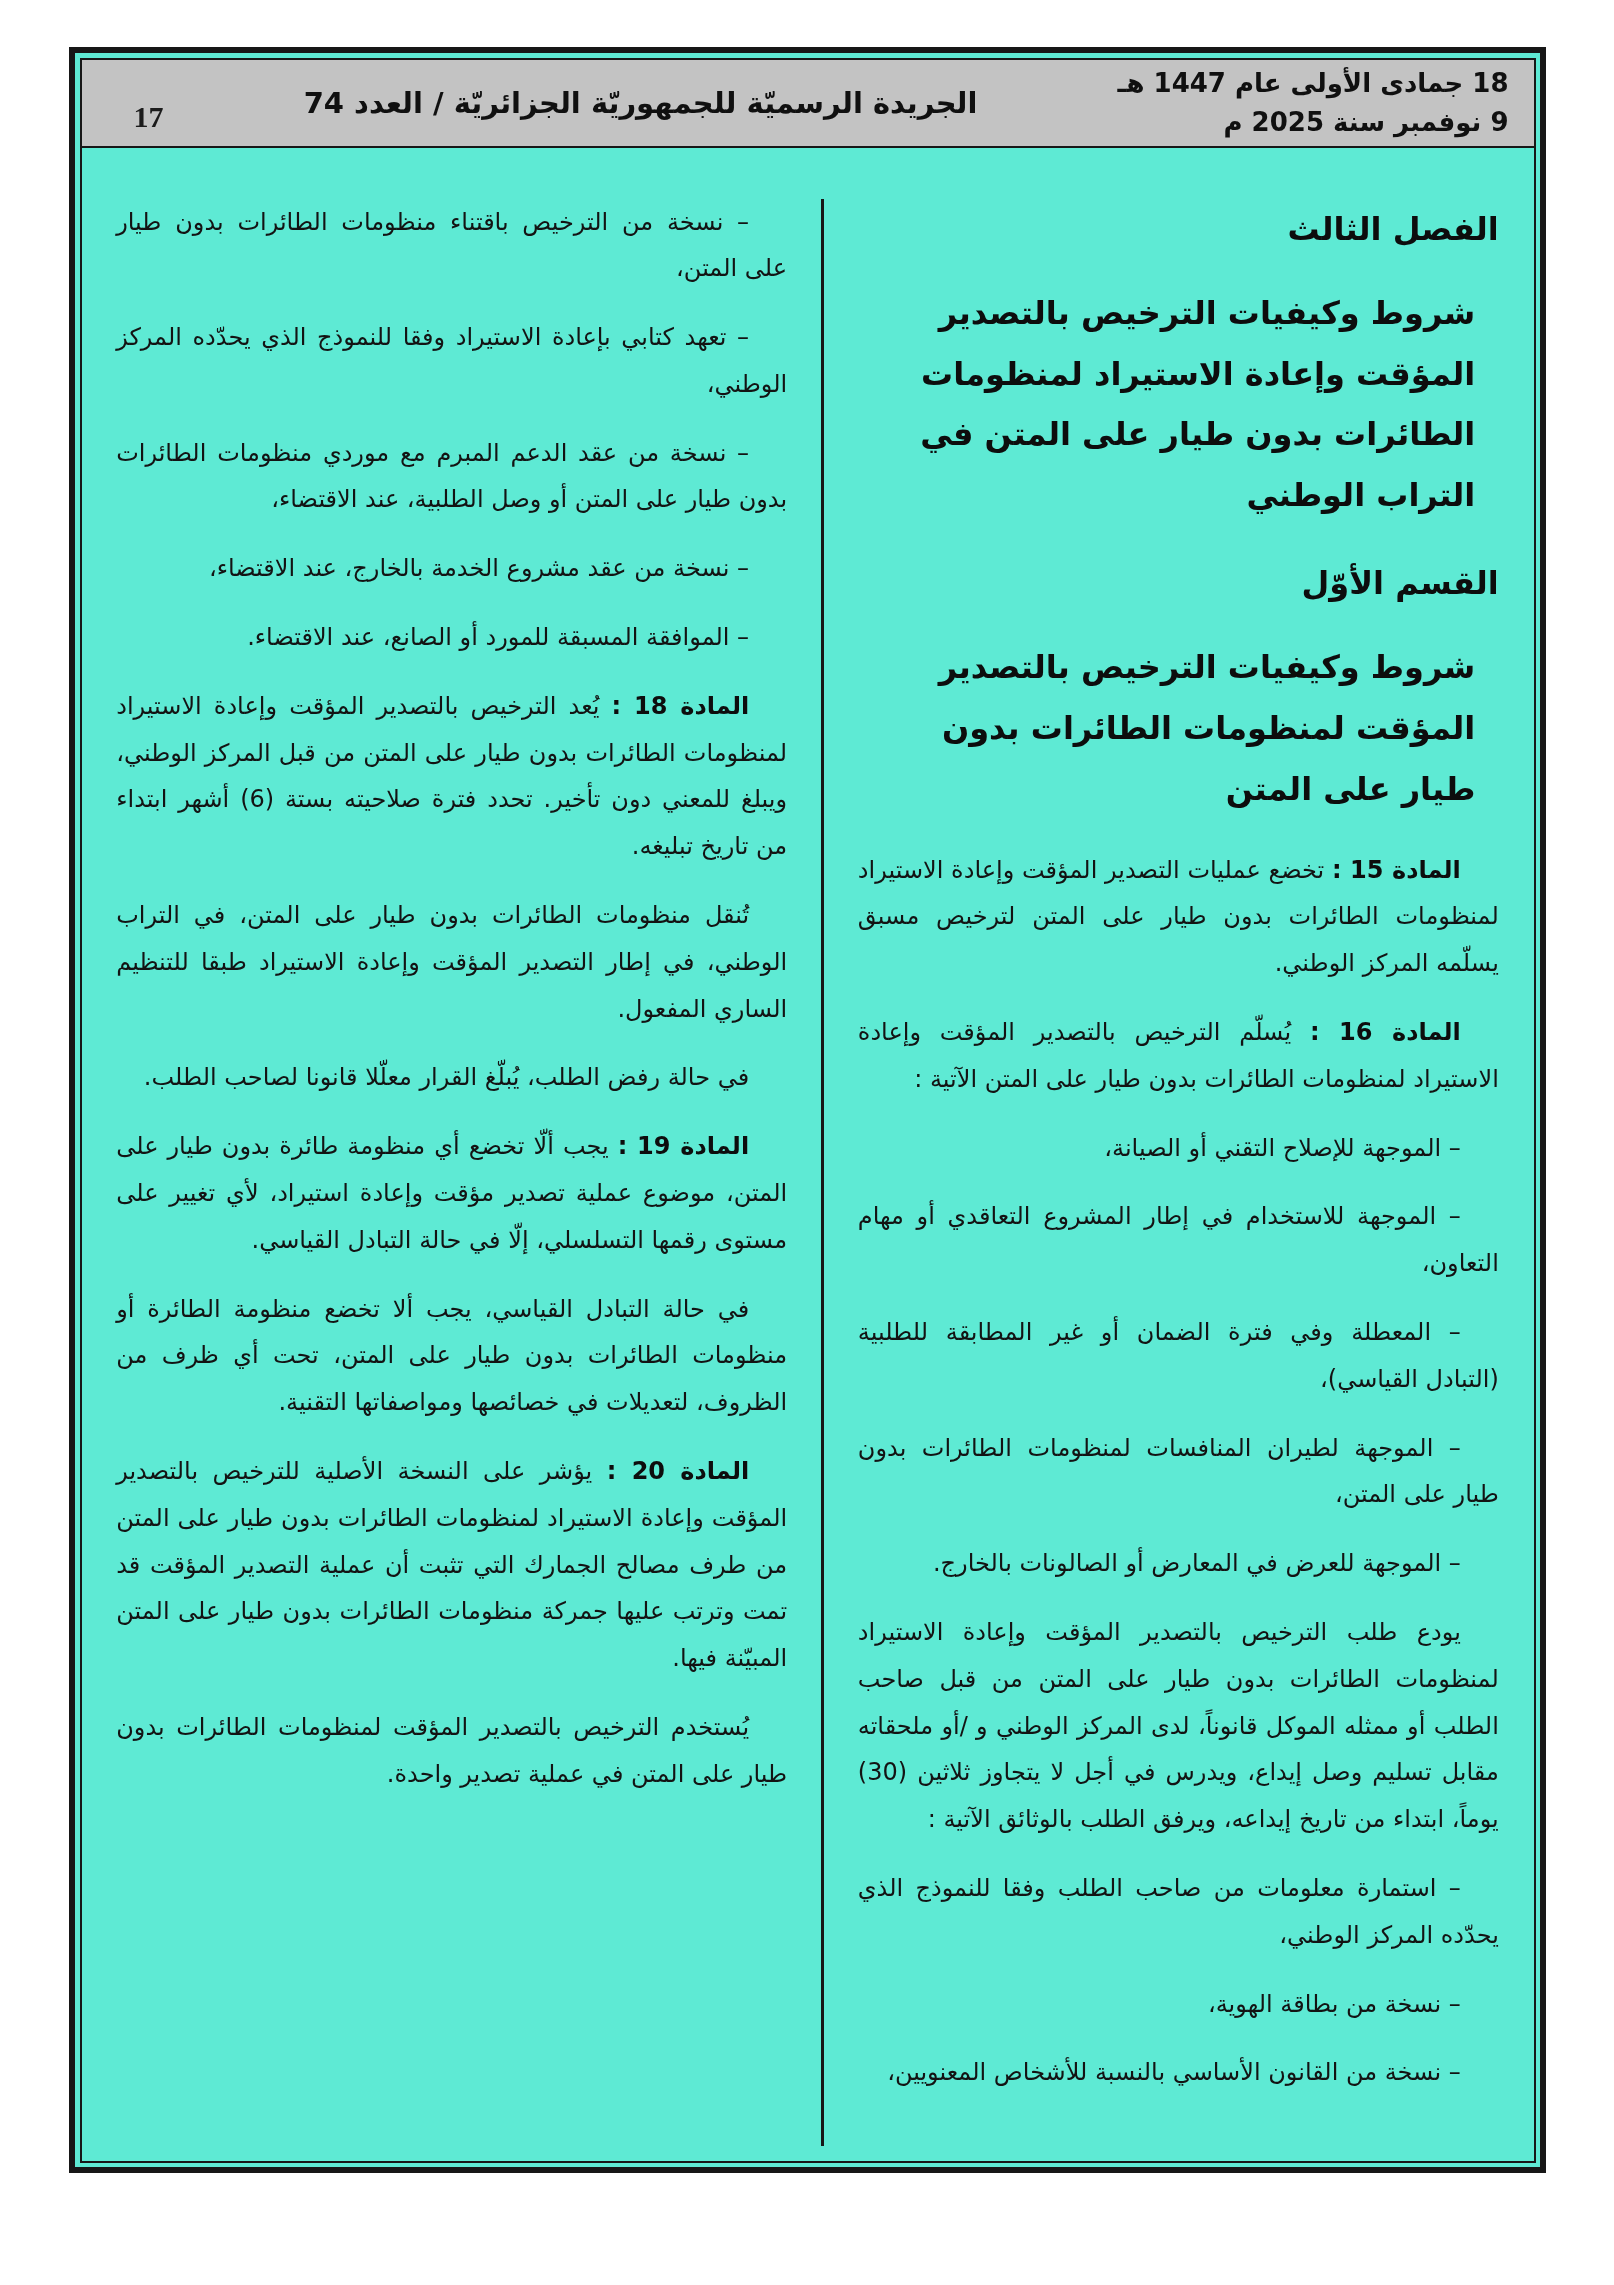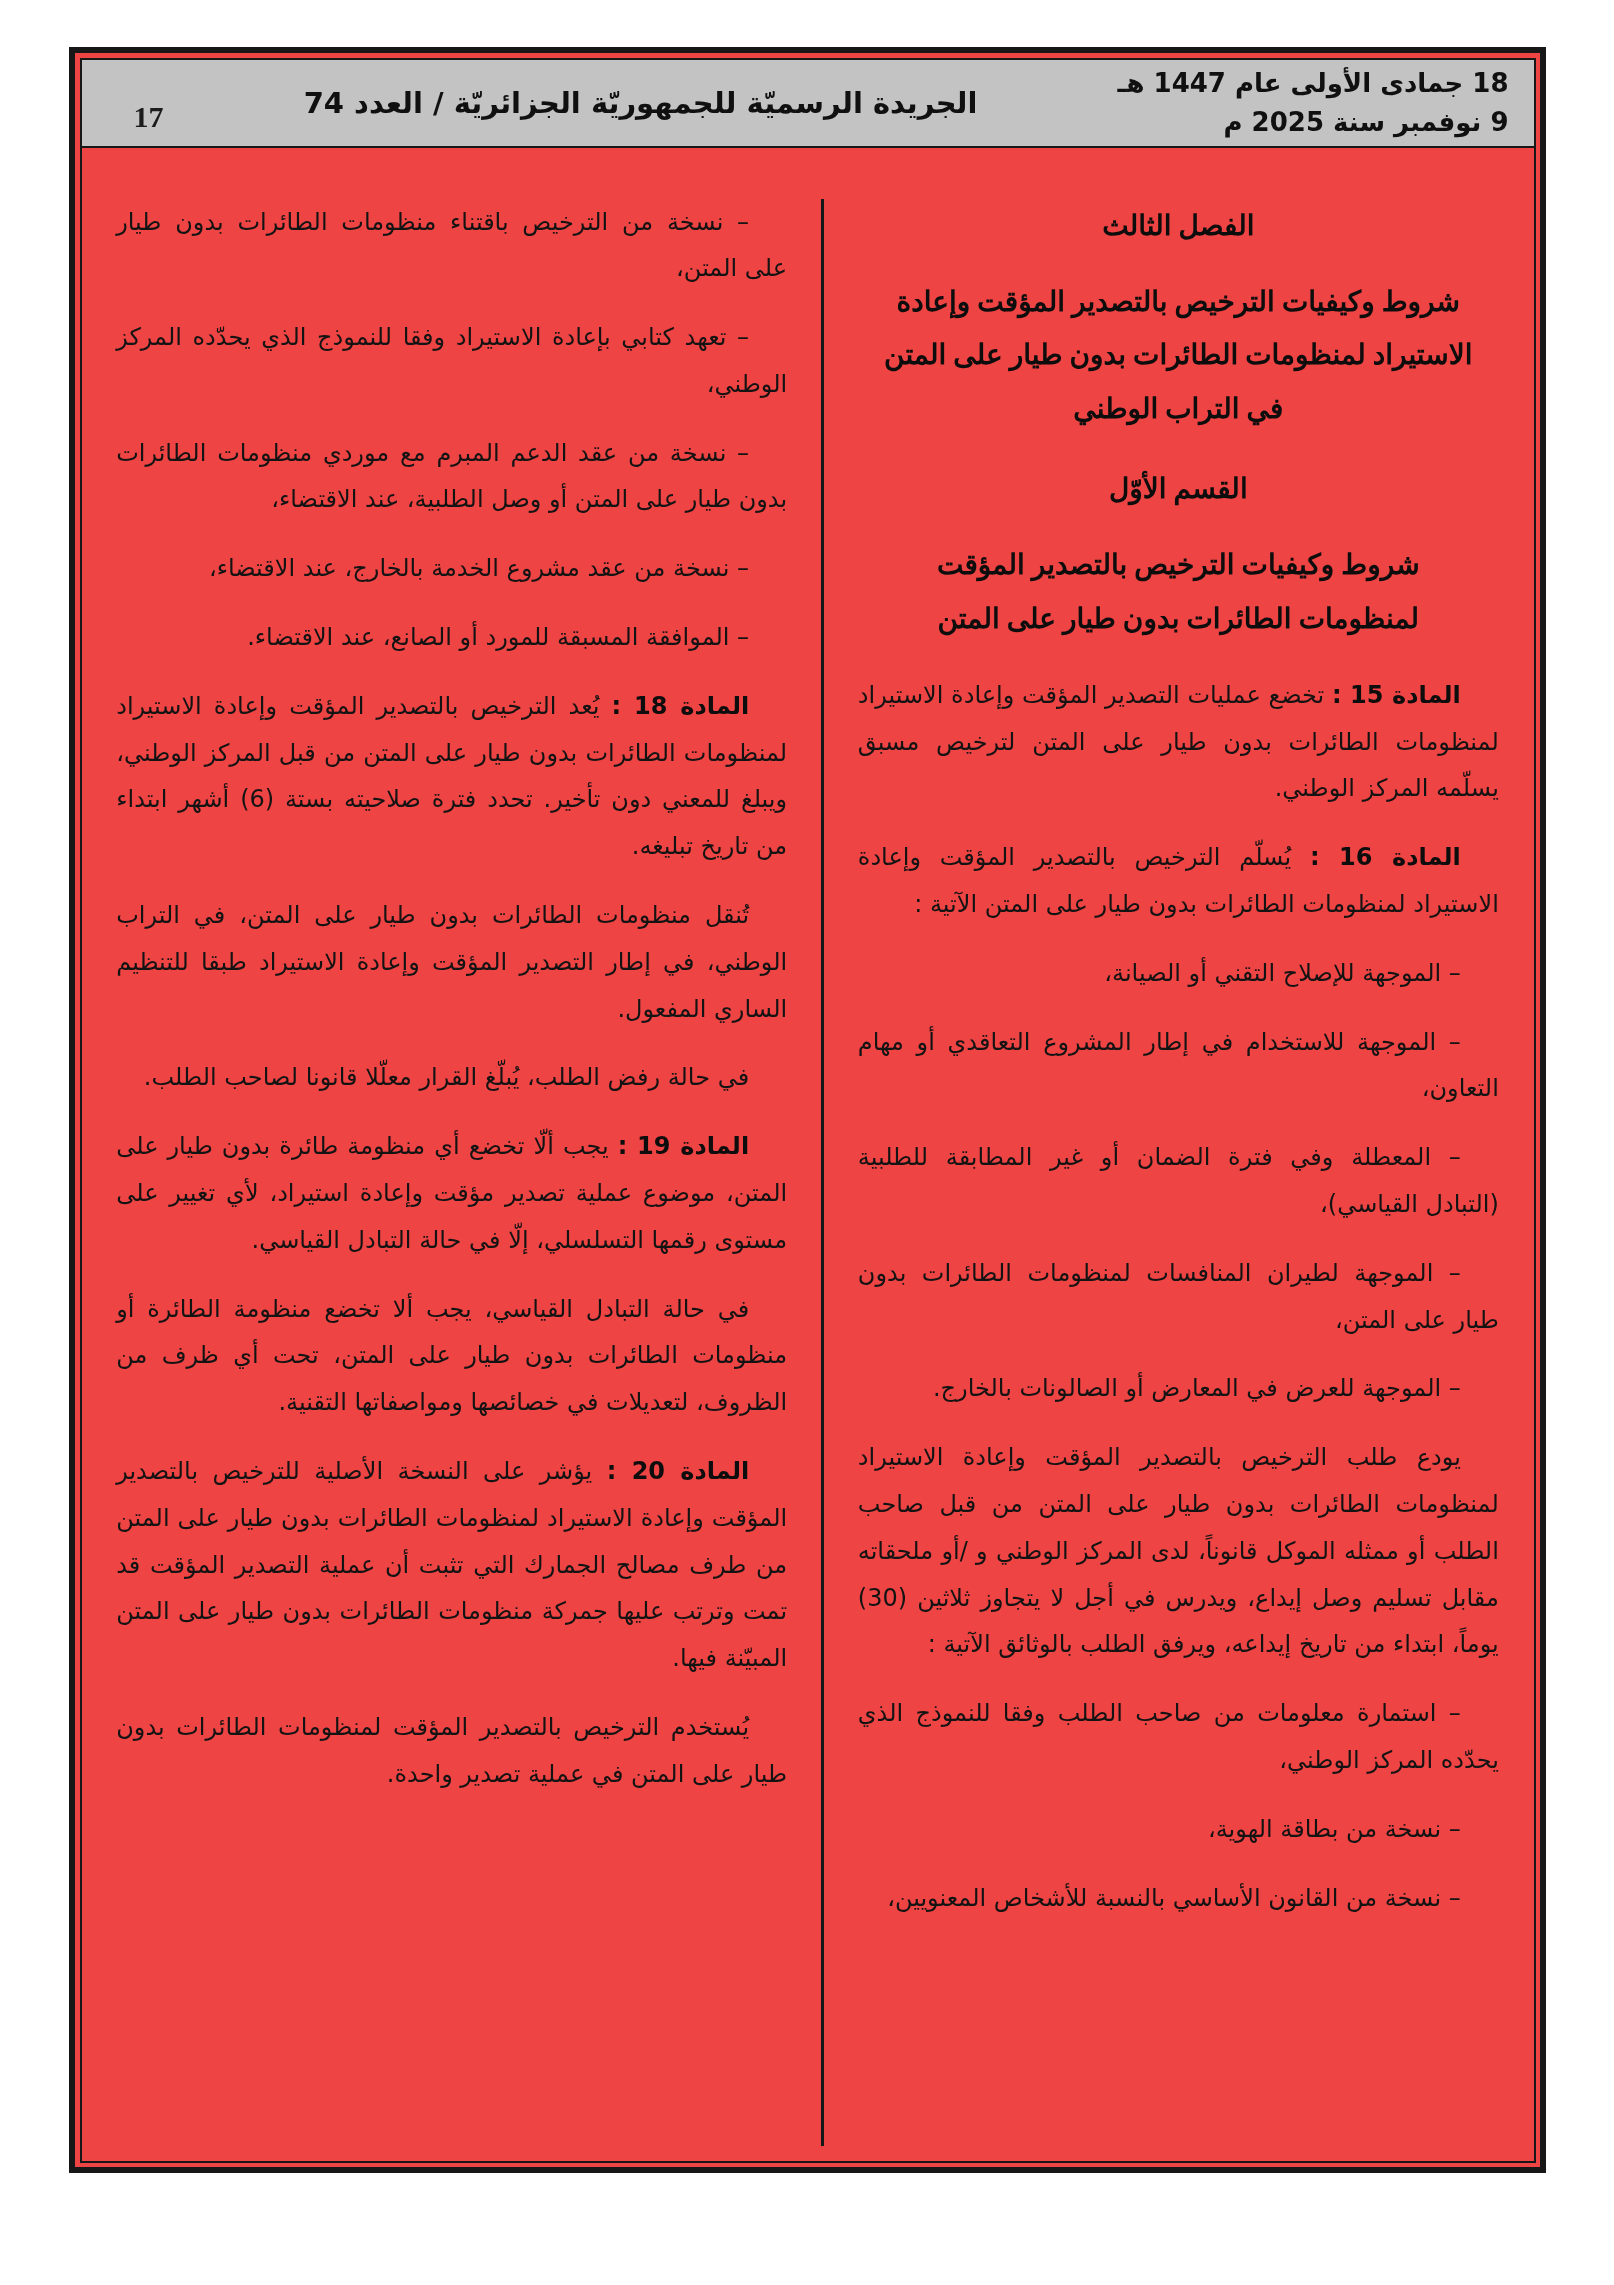--- a/index.html
+++ b/index.html
@@ -2,21 +2,21 @@
 <html lang="ar" dir="rtl" style="font-size:14.5px"><head>
 <meta charset="utf-8">
 <style>
   html,body{margin:0;padding:0;}
   body{
     width:1615px;height:2285px;position:relative;background:#ffffff;
     font-family:"DejaVu Sans", sans-serif;direction:rtl;
   }
   .frame{
     position:absolute;left:69px;top:47px;width:1477px;height:2126px;
-    box-sizing:border-box;border:6.3px solid #171717;padding:4.5px;background:#ef4444;
+    box-sizing:border-box;border:6.3px solid #171717;padding:4.5px;background:#5eead4;
   }
   .frame-inner{
     box-sizing:border-box;border:2.7px solid #171717;width:100%;height:100%;
     display:flex;flex-direction:column;overflow:hidden;
   }
   .header-band{
     flex:0 0 auto;height:88px;background:#c3c3c3;border-bottom:2.7px solid #171717;
     display:flex;align-items:center;justify-content:space-between;
     padding:0 25px;box-sizing:border-box;
   }
@@ -26,22 +26,22 @@
     font-family:"Liberation Serif", serif;font-weight:bold;font-size:30px;color:#1c1c1c;
     padding-left:27px;
     margin-top:28px;
   }
   .content{flex:1 1 auto;display:flex;align-items:stretch;padding:0 12.7px;box-sizing:border-box;overflow:hidden;}
   .col{box-sizing:border-box;color:#131313;}
   .col-right{width:697px;flex:0 0 auto;padding:51px 22px 0 34px;}
   .divider{flex:0 0 auto;width:2.7px;background:#171717;margin-top:51px;margin-bottom:14.5px;}
   .col-left{flex:1 1 auto;padding:51px 34px 0 22px;}
   .h-center{
-    text-align:center;font-weight:bold;font-size:28px;line-height:1.9;
-    margin:0 0 20px;color:#0d0d0d;font-family:Liberation Serif, serif;
+    text-align:right;font-weight:bold;font-size:32px;line-height:1.9;
+    margin:0 0 20px;color:#0d0d0d;
   }
   .h-sub{padding:0 23.5px;margin-bottom:27px;}
   .h-top{margin-bottom:23.5px;}
   .para{
     text-align:justify;font-size:24px;line-height:1.95;
     margin:0 0 22px;text-indent:38px;
   }
   .para:last-child{margin-bottom:0;}
   .mada{font-weight:bold;color:#0d0d0d;}
 </style>

